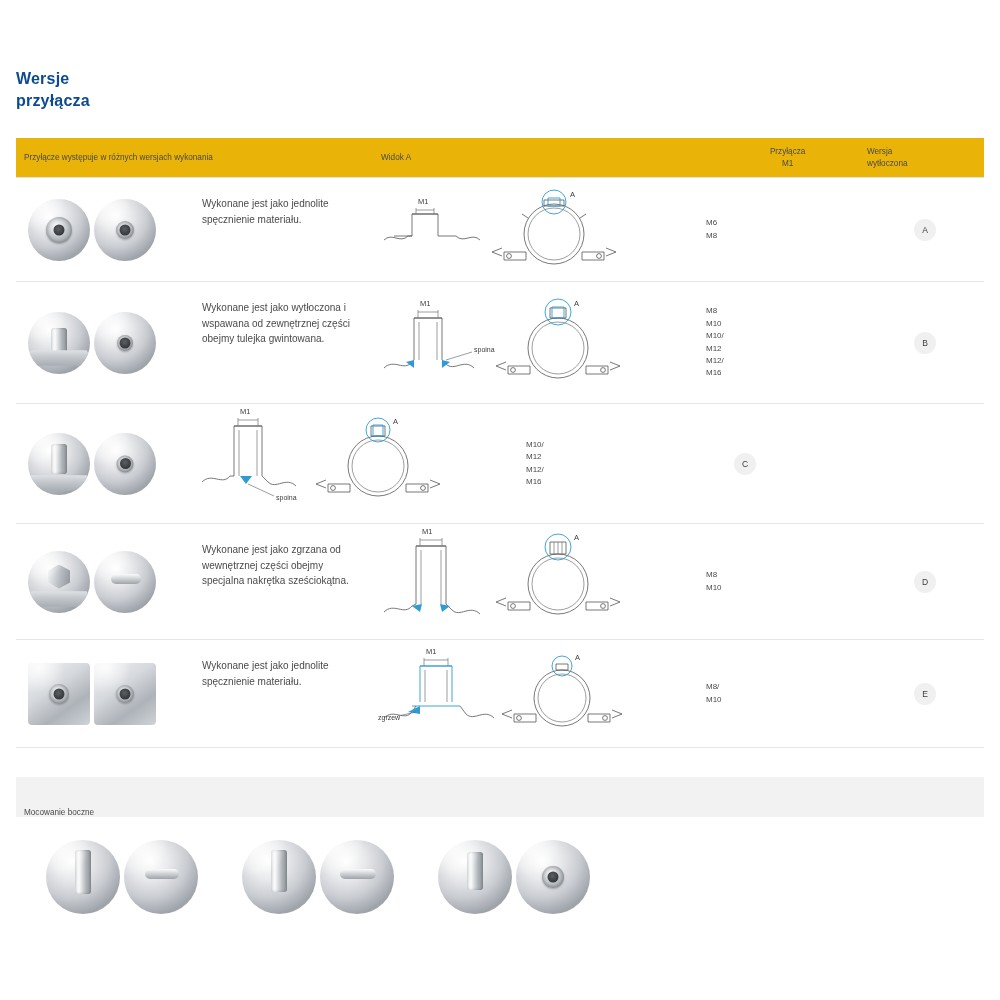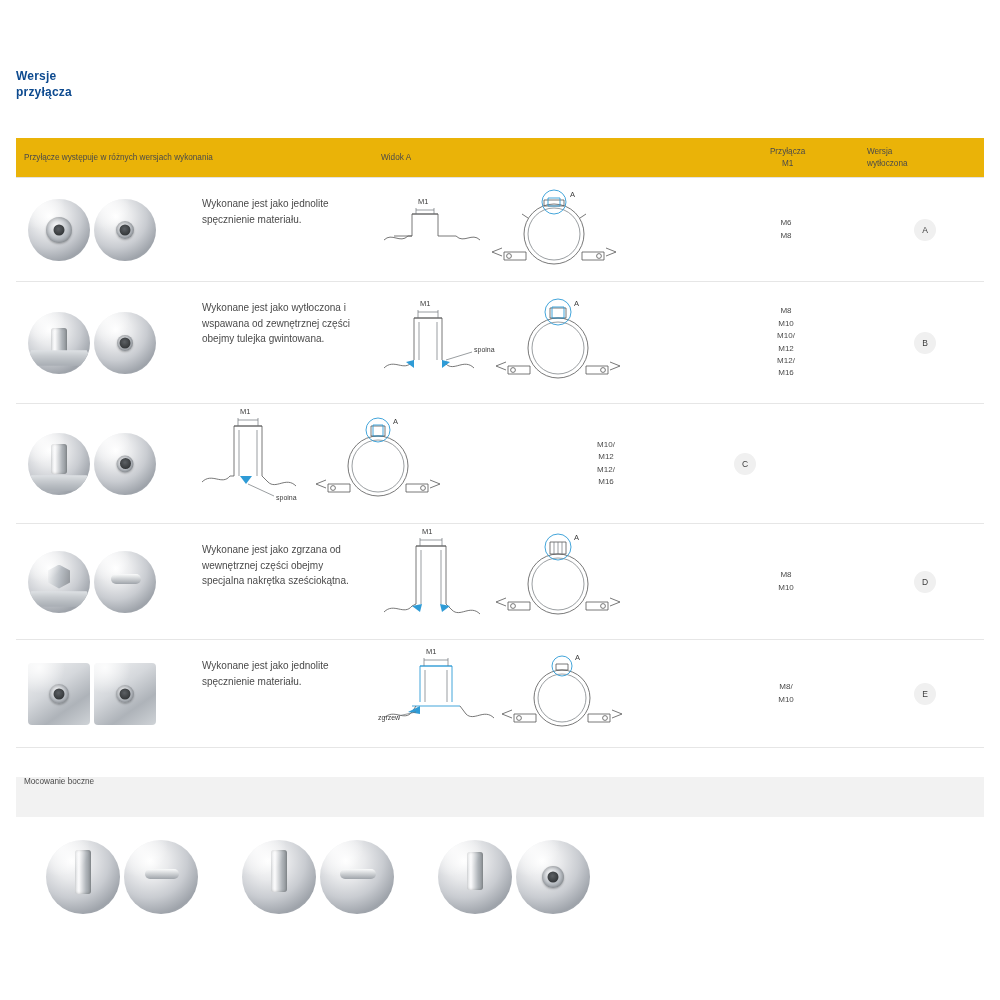--- a/index.html
+++ b/index.html
@@ -13,21 +13,21 @@
   .page {
     position: relative;
     width: 1000px; height: 1000px;
     overflow: hidden;
   }
 
   
   .title {
     position: absolute;
     left: 16px; top: 68px;
-    font-size: 12px;
+    font-size: 16px;
     font-weight: bold;
     line-height: 1.35;
     color: #0d4a8f;
     letter-spacing: .2px;
   }
   .title span { display: block; }
 
   
   .table {
     position: absolute;
@@ -71,21 +71,21 @@
     color: #4a4a4a;
     padding: 18px 14px 0 6px;
   }
   .drawcell {
     width: 330px;
     position: relative;
   }
   .m1cell {
     width: 160px;
     display: flex; flex-direction: column;
-    align-items: center; justify-content: center;
+    justify-content: center;
     font-size: 8px; color: #4a4a4a; line-height: 1.55;
   }
   .vercell {
     width: 118px;
     display: flex; align-items: center; justify-content: center;
   }
   .badge {
     width: 22px; height: 22px; border-radius: 50%;
     background: #f0f0f0;
     display: flex; align-items: center; justify-content: center;
@@ -163,21 +163,21 @@
   .ln2 { stroke: #6f7478; stroke-width: .7; fill: none; }
   .acc { stroke: #2e9bd6; stroke-width: .9; fill: none; }
   .accf { fill: #2e9bd6; }
 
   
   .section-bar {
     position: absolute;
     left: 16px; top: 777px;
     width: 968px; height: 40px;
     background: #f2f2f2;
-    display: flex; align-items: flex-start;
+    display: flex; align-items: flex-end;
     font-size: 8.2px; color: #4a4a4a;
     padding-left: 8px;
   }
   .bottom-photos {
     position: absolute;
     left: 16px; top: 822px;
     width: 968px; height: 110px;
     display: flex;
     align-items: center;
     gap: 0;

